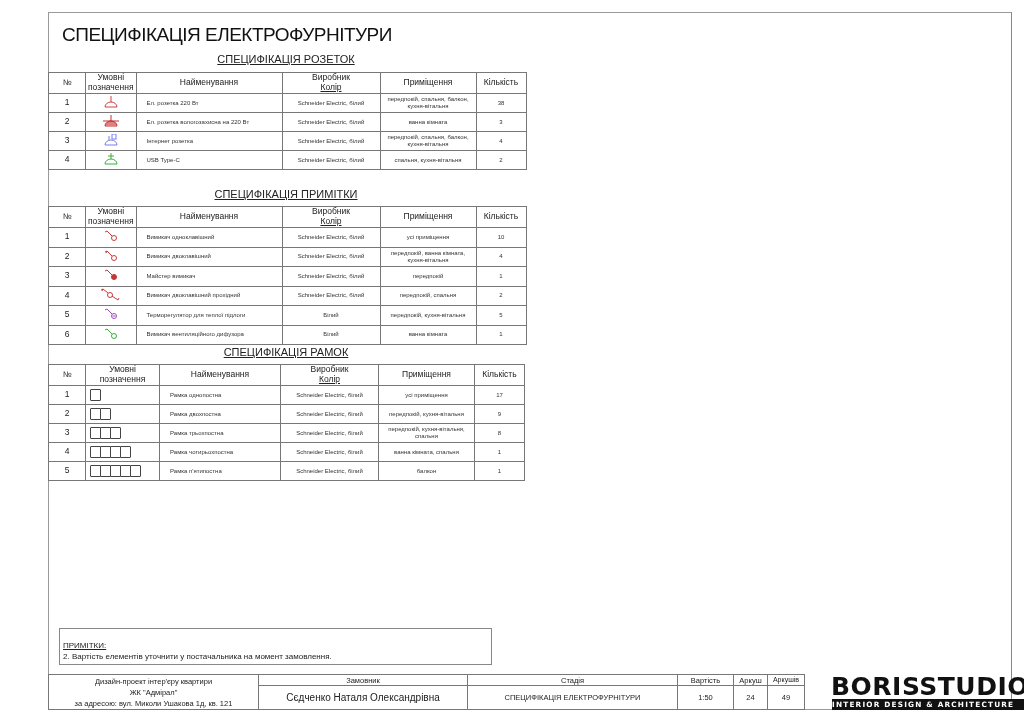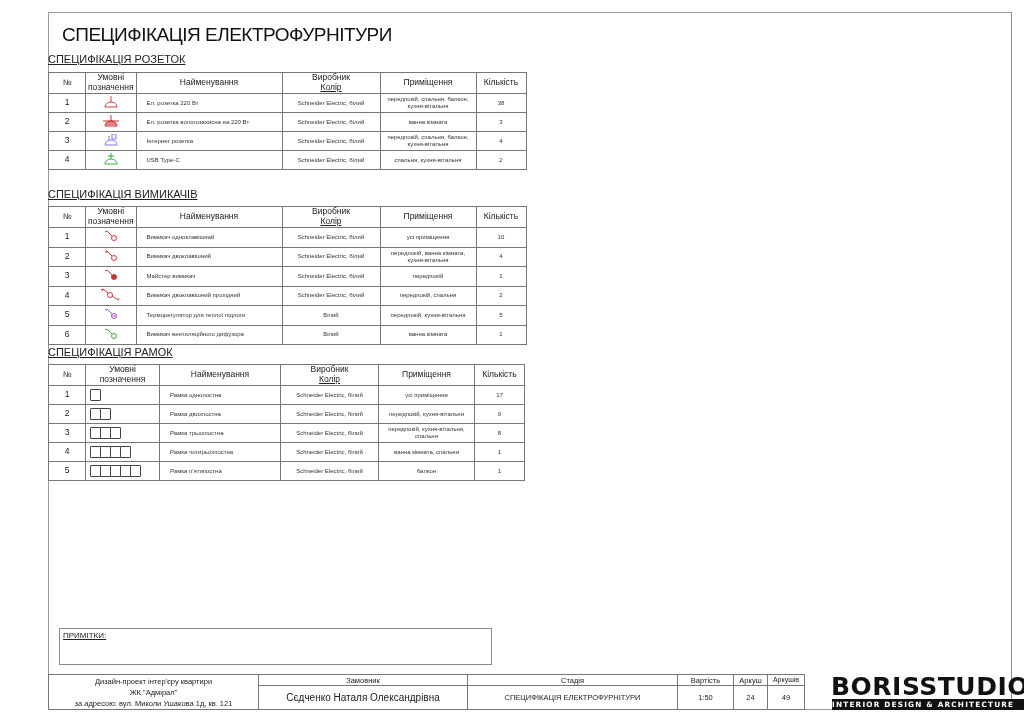--- a/index.html
+++ b/index.html
@@ -1,30 +1,30 @@
 <!DOCTYPE html>
 <html><head>
 <meta charset="utf-8">
 <style>
   html, body { margin:0; padding:0; background:#fff; }
   body { width:1024px; height:724px; position:relative; overflow:hidden; font-family:"Liberation Sans", sans-serif; color:#222; }
   .sheet { position:absolute; left:48px; top:12px; width:964px; height:698px; border:1px solid #9a9a9a; border-right:1.5px solid #888; box-sizing:border-box; }
   .title { position:absolute; left:62px; top:24px; font-size:19px; letter-spacing:-0.5px; color:#111; }
-  .subtitle { position:absolute; font-size:11px; text-decoration:underline; color:#222; text-align:left; width:476px; left:48px; }
+  .subtitle { position:absolute; font-size:11px; text-decoration:underline; color:#222; text-align:center; width:476px; left:48px; }
   table.spec { position:absolute; left:48px; border-collapse:collapse; font-size:6px; color:#333; table-layout:fixed; }
   table.spec td, table.spec th { border:1px solid #777; text-align:center; vertical-align:middle; padding:0 2px; line-height:1.15; }
   table.spec th { font-weight:normal; font-size:8.5px; color:#222; }
   table.spec th.num { font-size:8px; }
   table.spec td.n { font-size:8.5px; color:#222; }
   table.spec td.name { text-align:left; padding-left:10px; }
   table.spec td.qty { font-size:6px; }
   .ico { display:inline-block; }
   .frames { display:flex; gap:0; }
   .frame { width:11px; height:12px; border:1.2px solid #444; box-sizing:border-box; margin-right:-1px; border-radius:1px; }
-  .notes { position:absolute; left:59px; top:628px; width:433px; height:37px; border:1px solid #888; box-sizing:border-box; padding:2px 3px; font-size:8px; line-height:10.5px; color:#222; }
+  .notes { position:absolute; left:59px; top:628px; width:433px; height:37px; border:1px solid #888; box-sizing:border-box; padding:12px 3px; font-size:8px; line-height:10.5px; color:#222; }
   .notes .h { text-decoration:underline; }
   .tb { position:absolute; left:48px; top:674px; border-collapse:collapse; font-size:7.5px; color:#222; table-layout:fixed; }
   .tb td { border:1px solid #777; text-align:center; vertical-align:middle; padding:0 2px; line-height:1.2; }
   .logo { position:absolute; left:806px; top:675px; width:204px; height:34px;margin-left:22px; }
   .logo .big { font-family:"DejaVu Sans", sans-serif; font-weight:bold; font-size:25px; letter-spacing:0.5px; color:#111; line-height:23px; text-align:center; }
   .logo .bar { background:#111; color:#fff; font-family:"DejaVu Sans", sans-serif; font-weight:bold; font-size:7.3px; letter-spacing:1.2px; text-align:left; height:11px; line-height:11px; margin:1px 4px 0 4px; }
 </style>
 </head>
 <body>
 
@@ -106,21 +106,21 @@
             </g>
           </svg></td>
     <td class="name">USB Type-C</td>
     <td>Schneider Electric, білий</td>
     <td>спальня, кухня-вітальня</td>
     <td class="qty">2</td>
   </tr>
 </tbody>
   </table>
 
-<div class="subtitle" style="top:188px;">СПЕЦИФІКАЦІЯ ВИМИКАЧІВ</div>
+<div class="subtitle" style="top:188px;">СПЕЦИФІКАЦІЯ ПРИМІТКИ</div>
 <table class="spec" style="top:206px;">
   <colgroup>
       <col style="width:37px">
       <col style="width:49px">
       <col style="width:146px">
       <col style="width:98px">
       <col style="width:96px">
       <col style="width:50px">
     </colgroup>
   <tbody>
@@ -302,20 +302,21 @@
     <td class="name">Рамка п'ятипостна</td>
     <td>Schneider Electric, білий</td>
     <td>балкон</td>
     <td class="qty">1</td>
   </tr>
 </tbody>
   </table>
 
 <div class="notes">
   <div class="h">ПРИМІТКИ:</div>
+  <div>2. Вартість елементів уточнити у постачальника на момент замовлення.</div>
 </div>
 
 <table class="tb">
   <colgroup>
       <col style="width:210px">
       <col style="width:209px">
       <col style="width:210px">
       <col style="width:56px">
       <col style="width:34px">
       <col style="width:37px">

